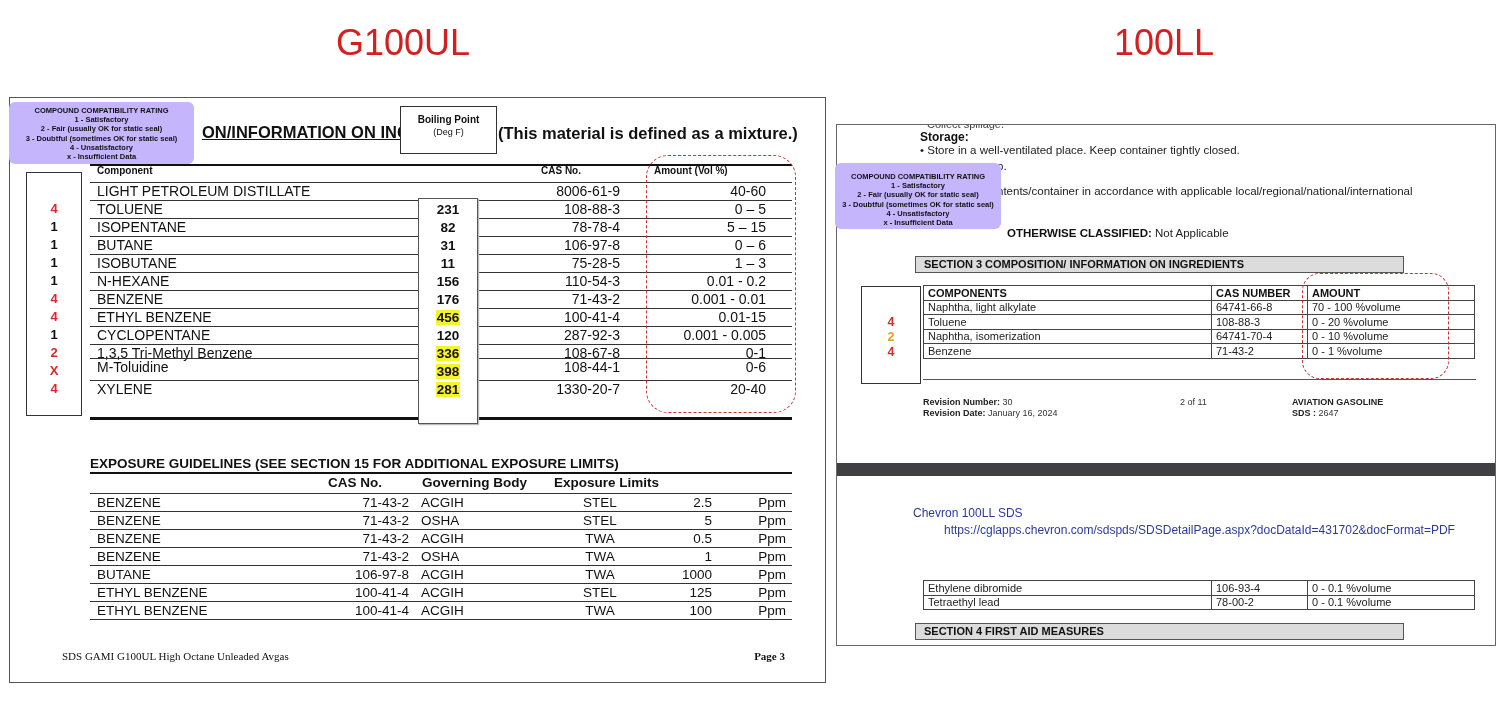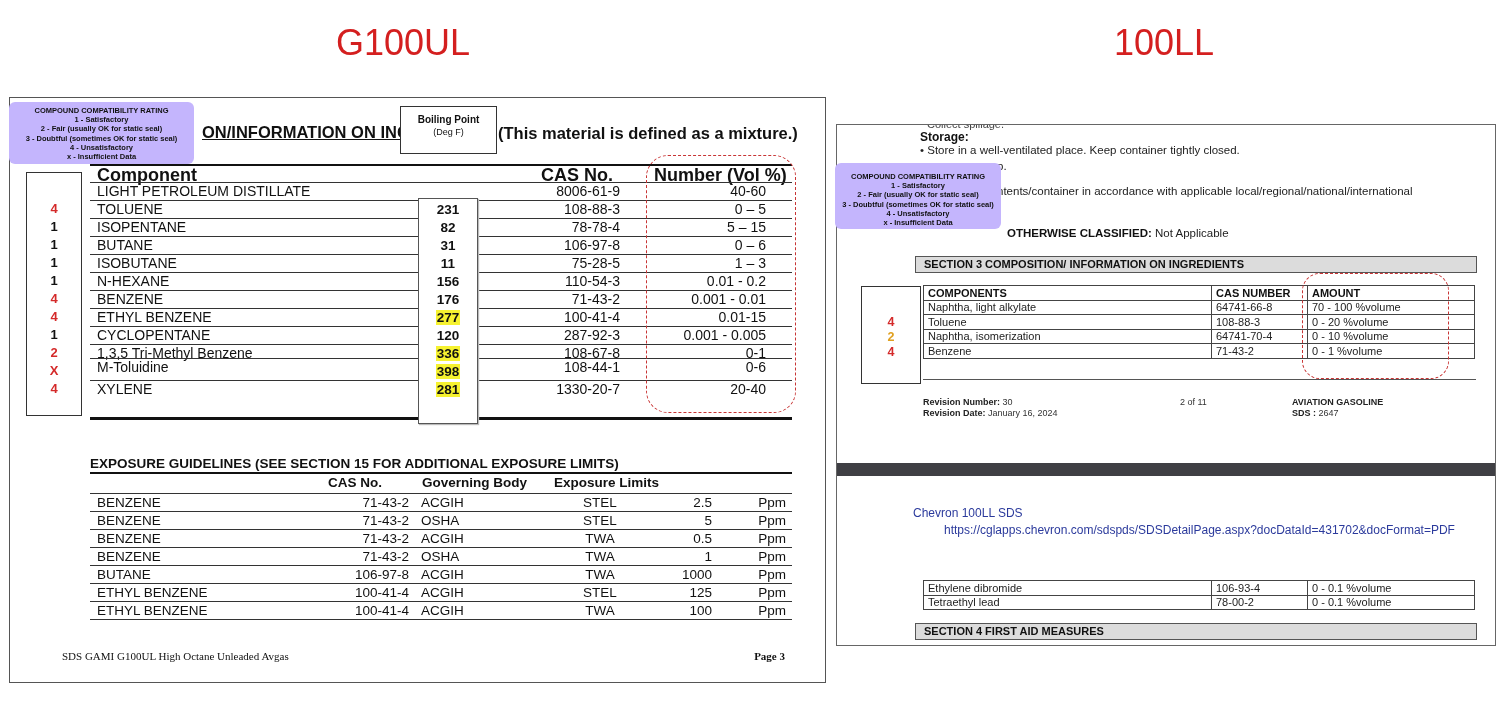--- a/index.html
+++ b/index.html
@@ -18,21 +18,21 @@
   #bp-box .sub { font-weight: normal; font-size: 9px; }
 
   .legend { position: absolute; background: #c4b5fd; border-radius: 6px; text-align: center; font-size: 7.5px; font-weight: bold; line-height: 9.2px; color: #111; padding: 4px 2px; }
   #legend-left { left: -1px; top: 4px; width: 185px; height: 62px; }
   #legend-right { left: 835px; top: 163px; width: 166px; height: 66px; padding-top: 9px; }
 
   #rating-box-left { position: absolute; left: 16px; top: 74px; width: 56px; height: 244px; border: 1px solid #333; }
   .rating-col-left { position: absolute; left: 16px; width: 56px; text-align: center; font-size: 13px; font-weight: bold; }
 
   #comp-header-rule { position: absolute; left: 80px; top: 66px; width: 702px; border-top: 2px solid #111; }
-  .comp-hdr { position: absolute; top: 67px; font-size: 18px; font-weight: bold; }
+  .comp-hdr { position: absolute; top: 67px; font-size: 10px; font-weight: bold; }
   .comp-row { position: absolute; left: 80px; width: 702px; height: 18px; border-top: 1.5px solid #333; }
   .comp-name { position: absolute; left: 7px; top: 0px; font-size: 14px; white-space: nowrap; text-align: center; }
   .comp-cas { position: absolute; right: 172px; top: 0px; font-size: 14px; text-align: right; white-space: nowrap; }
   .comp-amt { position: absolute; right: 26px; top: 0px; font-size: 14px; text-align: right; white-space: nowrap; }
   #comp-bottom-rule { position: absolute; left: 80px; top: 319px; width: 702px; border-top: 3px solid #111; }
 
   #bp-col { position: absolute; left: 408px; top: 100px; width: 60px; height: 226px; border: 1px solid #555; background: #fff; box-shadow: 1px 1px 1px #bbb; }
   .bp-val { position: absolute; left: 0; width: 58px; text-align: center; font-size: 13.5px; font-weight: bold; }
   .bp-val span.hl { background: #f6f230; padding: 0 1px; }
 
@@ -57,21 +57,21 @@
   
   #page-right { position: absolute; left: 836px; top: 124px; width: 660px; height: 522px; border: 1.5px solid #666; background: #fff; overflow: hidden; }
   #r-cut { position: absolute; left: 90px; top: -7px; font-size: 11px; color: #444; }
   #r-storage { position: absolute; left: 83px; top: 5px; font-size: 12px; font-weight: bold; }
   #r-bullet1 { position: absolute; left: 83px; top: 19px; font-size: 11.5px; color: #222; white-space: nowrap; }
   #r-bullet2 { position: absolute; left: 160px; top: 35px; font-size: 11.5px; color: #222; }
   #r-disposal { position: absolute; left: 160px; top: 60px; font-size: 11.5px; color: #222; white-space: nowrap; }
   #r-hazard { position: absolute; left: 170px; top: 102px; font-size: 11.5px; color: #222; white-space: nowrap; }
   #r-hazard b { color: #111; }
 
-  .section-bar { position: absolute; left: 78px; width: 562px; height: 17px; background: #dcdcdc; border: 1px solid #555; font-size: 11px; font-weight: bold; padding-left: 8px; line-height: 15px; }
+  .section-bar { position: absolute; left: 78px; width: 489px; height: 17px; background: #dcdcdc; border: 1px solid #555; font-size: 11px; font-weight: bold; padding-left: 8px; line-height: 15px; }
   #sec3 { top: 131px; }
   #sec4 { top: 498px; }
 
   #rating-box-right { position: absolute; left: 24px; top: 161px; width: 60px; height: 98px; border: 1px solid #333; }
   .rating-col-right { position: absolute; left: 24px; width: 60px; text-align: center; font-size: 12.5px; font-weight: bold; }
 
   table.rtab { position: absolute; left: 86px; border-collapse: collapse; font-size: 11px; color: #222; }
   table.rtab td, table.rtab th { border: 1px solid #444; padding: 0 4px; height: 14.5px; text-align: left; white-space: nowrap; }
   table.rtab th { font-weight: bold; color: #111; }
   table.rtab .c1 { width: 288px; }
@@ -130,21 +130,21 @@
       <div class="rating-col-left" style="top: 211px; color: rgb(212, 42, 42);">4</div>
       <div class="rating-col-left" style="top: 229px; color: rgb(17, 17, 17);">1</div>
       <div class="rating-col-left" style="top: 247px; color: rgb(212, 42, 42);">2</div>
       <div class="rating-col-left" style="top: 265px; color: rgb(212, 42, 42);">X</div>
       <div class="rating-col-left" style="top: 283px; color: rgb(212, 42, 42);">4</div>
     </div>
 
   <div id="comp-header-rule"></div>
   <div class="comp-hdr" style="left:87px;">Component</div>
   <div class="comp-hdr" style="left:531px;">CAS No.</div>
-  <div class="comp-hdr" style="left:644px;">Number (Vol %)</div>
+  <div class="comp-hdr" style="left:644px;">Amount (Vol %)</div>
 
   <div id="comp-rows">
       <div class="comp-row" style="top: 84px;">
         <span class="comp-name">LIGHT PETROLEUM DISTILLATE</span>
         <span class="comp-cas">8006-61-9</span>
         <span class="comp-amt">40-60</span>
       </div>
       <div class="comp-row" style="top: 102px;">
         <span class="comp-name">TOLUENE</span>
         <span class="comp-cas">108-88-3</span>
@@ -203,21 +203,21 @@
     </div>
   <div id="comp-bottom-rule"></div>
 
   <div id="bp-col">
       <div class="bp-val" style="top: 3px;"><span>231</span></div>
       <div class="bp-val" style="top: 21px;"><span>82</span></div>
       <div class="bp-val" style="top: 39px;"><span>31</span></div>
       <div class="bp-val" style="top: 57px;"><span>11</span></div>
       <div class="bp-val" style="top: 75px;"><span>156</span></div>
       <div class="bp-val" style="top: 93px;"><span>176</span></div>
-      <div class="bp-val" style="top: 111px;"><span class="hl">277</span></div>
+      <div class="bp-val" style="top: 111px;"><span class="hl">456</span></div>
       <div class="bp-val" style="top: 129px;"><span>120</span></div>
       <div class="bp-val" style="top: 147px;"><span class="hl">336</span></div>
       <div class="bp-val" style="top: 165px;"><span class="hl">398</span></div>
       <div class="bp-val" style="top: 183px;"><span class="hl">281</span></div>
     </div>
 
   <div id="dash-left"></div>
 
   <div id="exp-title">EXPOSURE GUIDELINES (SEE SECTION 15 FOR ADDITIONAL EXPOSURE LIMITS)</div>
   <div id="exp-rule-top"></div>

